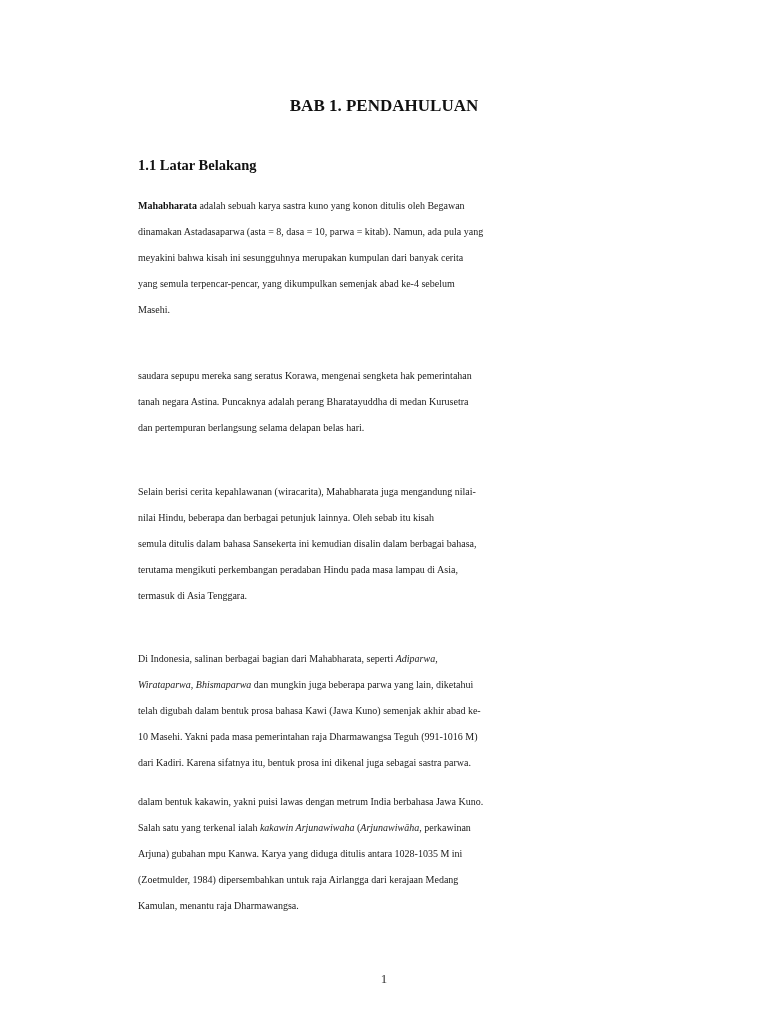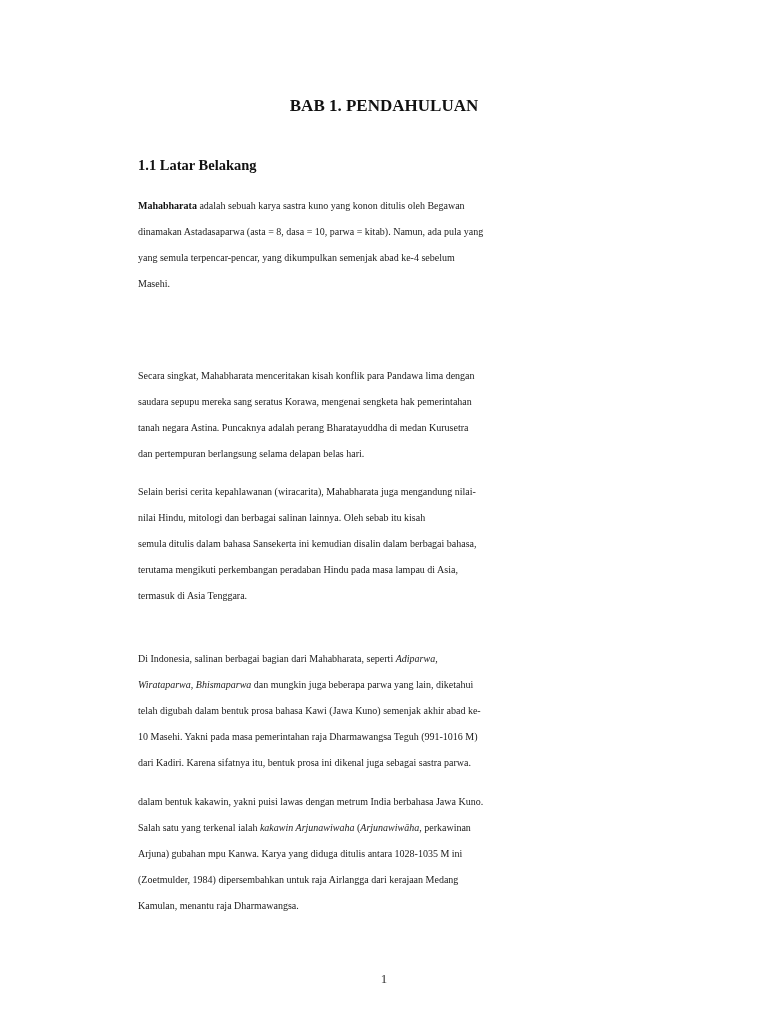--- a/index.html
+++ b/index.html
@@ -50,32 +50,32 @@
 </head>
 <body>
 
 <div class="page">
   <div class="title">BAB 1. PENDAHULUAN</div>
   <div class="section">1.1 Latar Belakang</div>
 
   <div class="para" style="top:185px;">
       <span class="line"><span class="b">Mahabharata</span><span> adalah sebuah karya sastra kuno yang konon ditulis oleh Begawan</span></span>
       <span class="line"><span>dinamakan Astadasaparwa (asta = 8, dasa = 10, parwa = kitab). Namun, ada pula yang</span></span>
+      <span class="line"><span>meyakini bahwa kisah ini sesungguhnya merupakan kumpulan dari banyak cerita</span></span>
       <span class="line"><span>yang semula terpencar-pencar, yang dikumpulkan semenjak abad ke-4 sebelum</span></span>
       <span class="line"><span>Masehi.</span></span>
     </div>
   <div class="para" style="top:355px;">
-      <span class="line"><span>Secara singkat, Mahabharata menceritakan kisah konflik para Pandawa lima dengan</span></span>
       <span class="line"><span>saudara sepupu mereka sang seratus Korawa, mengenai sengketa hak pemerintahan</span></span>
       <span class="line"><span>tanah negara Astina. Puncaknya adalah perang Bharatayuddha di medan Kurusetra</span></span>
       <span class="line"><span>dan pertempuran berlangsung selama delapan belas hari.</span></span>
     </div>
   <div class="para" style="top:471px;">
       <span class="line"><span>Selain berisi cerita kepahlawanan (wiracarita), Mahabharata juga mengandung nilai-</span></span>
-      <span class="line"><span>nilai Hindu, mitologi dan berbagai salinan lainnya. Oleh sebab itu kisah</span></span>
+      <span class="line"><span>nilai Hindu, beberapa dan berbagai petunjuk lainnya. Oleh sebab itu kisah</span></span>
       <span class="line"><span>semula ditulis dalam bahasa Sansekerta ini kemudian disalin dalam berbagai bahasa,</span></span>
       <span class="line"><span>terutama mengikuti perkembangan peradaban Hindu pada masa lampau di Asia,</span></span>
       <span class="line"><span>termasuk di Asia Tenggara.</span></span>
     </div>
   <div class="para" style="top:638px;">
       <span class="line"><span>Di Indonesia, salinan berbagai bagian dari Mahabharata, seperti </span><span class="i">Adiparwa</span><span>,</span></span>
       <span class="line"><span class="i">Wirataparwa</span><span>, </span><span class="i">Bhismaparwa</span><span> dan mungkin juga beberapa parwa yang lain, diketahui</span></span>
       <span class="line"><span>telah digubah dalam bentuk prosa bahasa Kawi (Jawa Kuno) semenjak akhir abad ke-</span></span>
       <span class="line"><span>10 Masehi. Yakni pada masa pemerintahan raja Dharmawangsa Teguh (991-1016 M)</span></span>
       <span class="line"><span>dari Kadiri. Karena sifatnya itu, bentuk prosa ini dikenal juga sebagai sastra parwa.</span></span>

